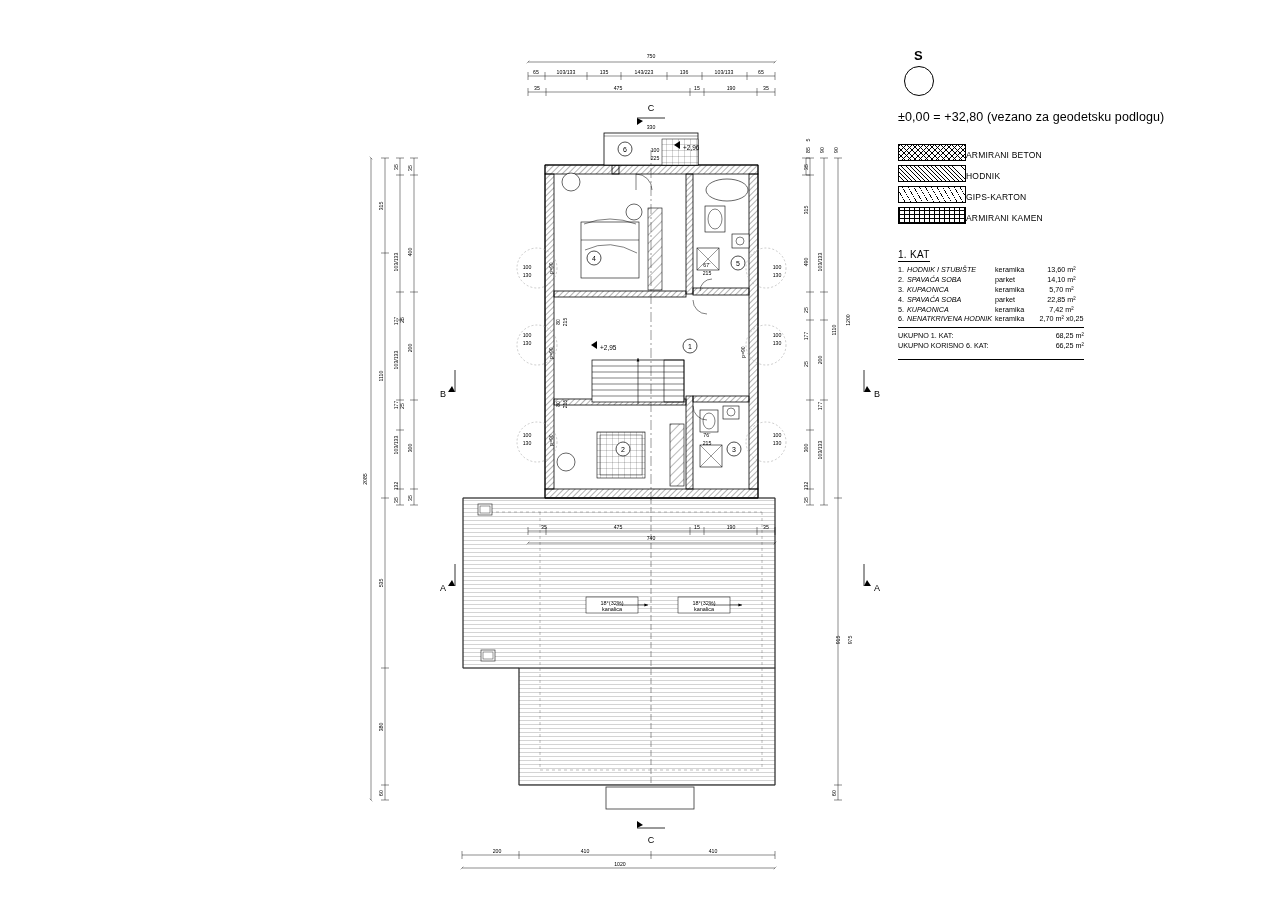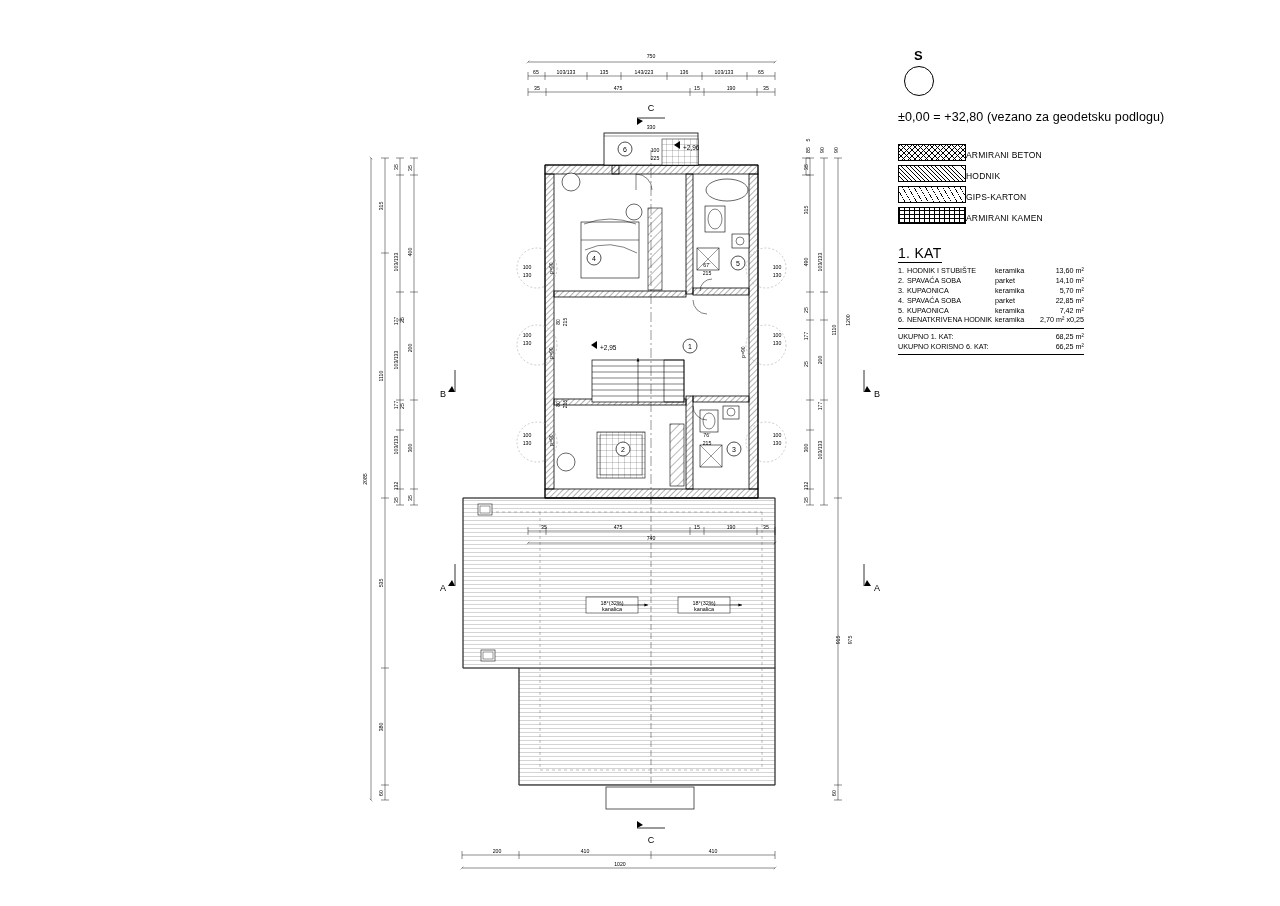--- a/index.html
+++ b/index.html
@@ -100,46 +100,46 @@
     background-color: #fff;
     background-image:
       repeating-linear-gradient(0deg, #000 0 0.6px, transparent 0.6px 4px),
       repeating-linear-gradient(90deg, #000 0 0.6px, transparent 0.6px 5px);
   }
   .rooms {
     margin-top: 16px;
     width: 186px;
   }
   .rooms-title {
-    font-size: 14px;
+    font-size: 10px;
     border-bottom: 0.8px solid #000;
     display: inline-block;
     padding-bottom: 1px;
     margin-bottom: 3px;
     letter-spacing: 0.3px;
   }
   table.room-table {
     border-collapse: collapse;
     font-size: 7.2px;
     width: 186px;
   }
   table.room-table td {
     padding: 0.4px 0;
     white-space: nowrap;
   }
   td.r-idx { width: 9px; }
-  td.r-name { width: 88px; }
+  td.r-name { width: 88px; font-style: italic; }
   td.r-fin { width: 44px; }
-  td.r-area { text-align: right; }
+  td.r-area { text-align: center; }
   .totals {
     border-top: 0.8px solid #000;
     margin-top: 3px;
     padding-top: 3px;
     border-bottom: 0.8px solid #000;
-    padding-bottom: 3px;
+    padding-bottom: 9px;
   }
   table.tot-table {
     border-collapse: collapse;
     font-size: 7.2px;
     width: 186px;
   }
   table.tot-table td { padding: 0.4px 0; white-space: nowrap; }
   td.t-lbl { width: 140px; }
   td.t-val { text-align: right; }
 </style>

